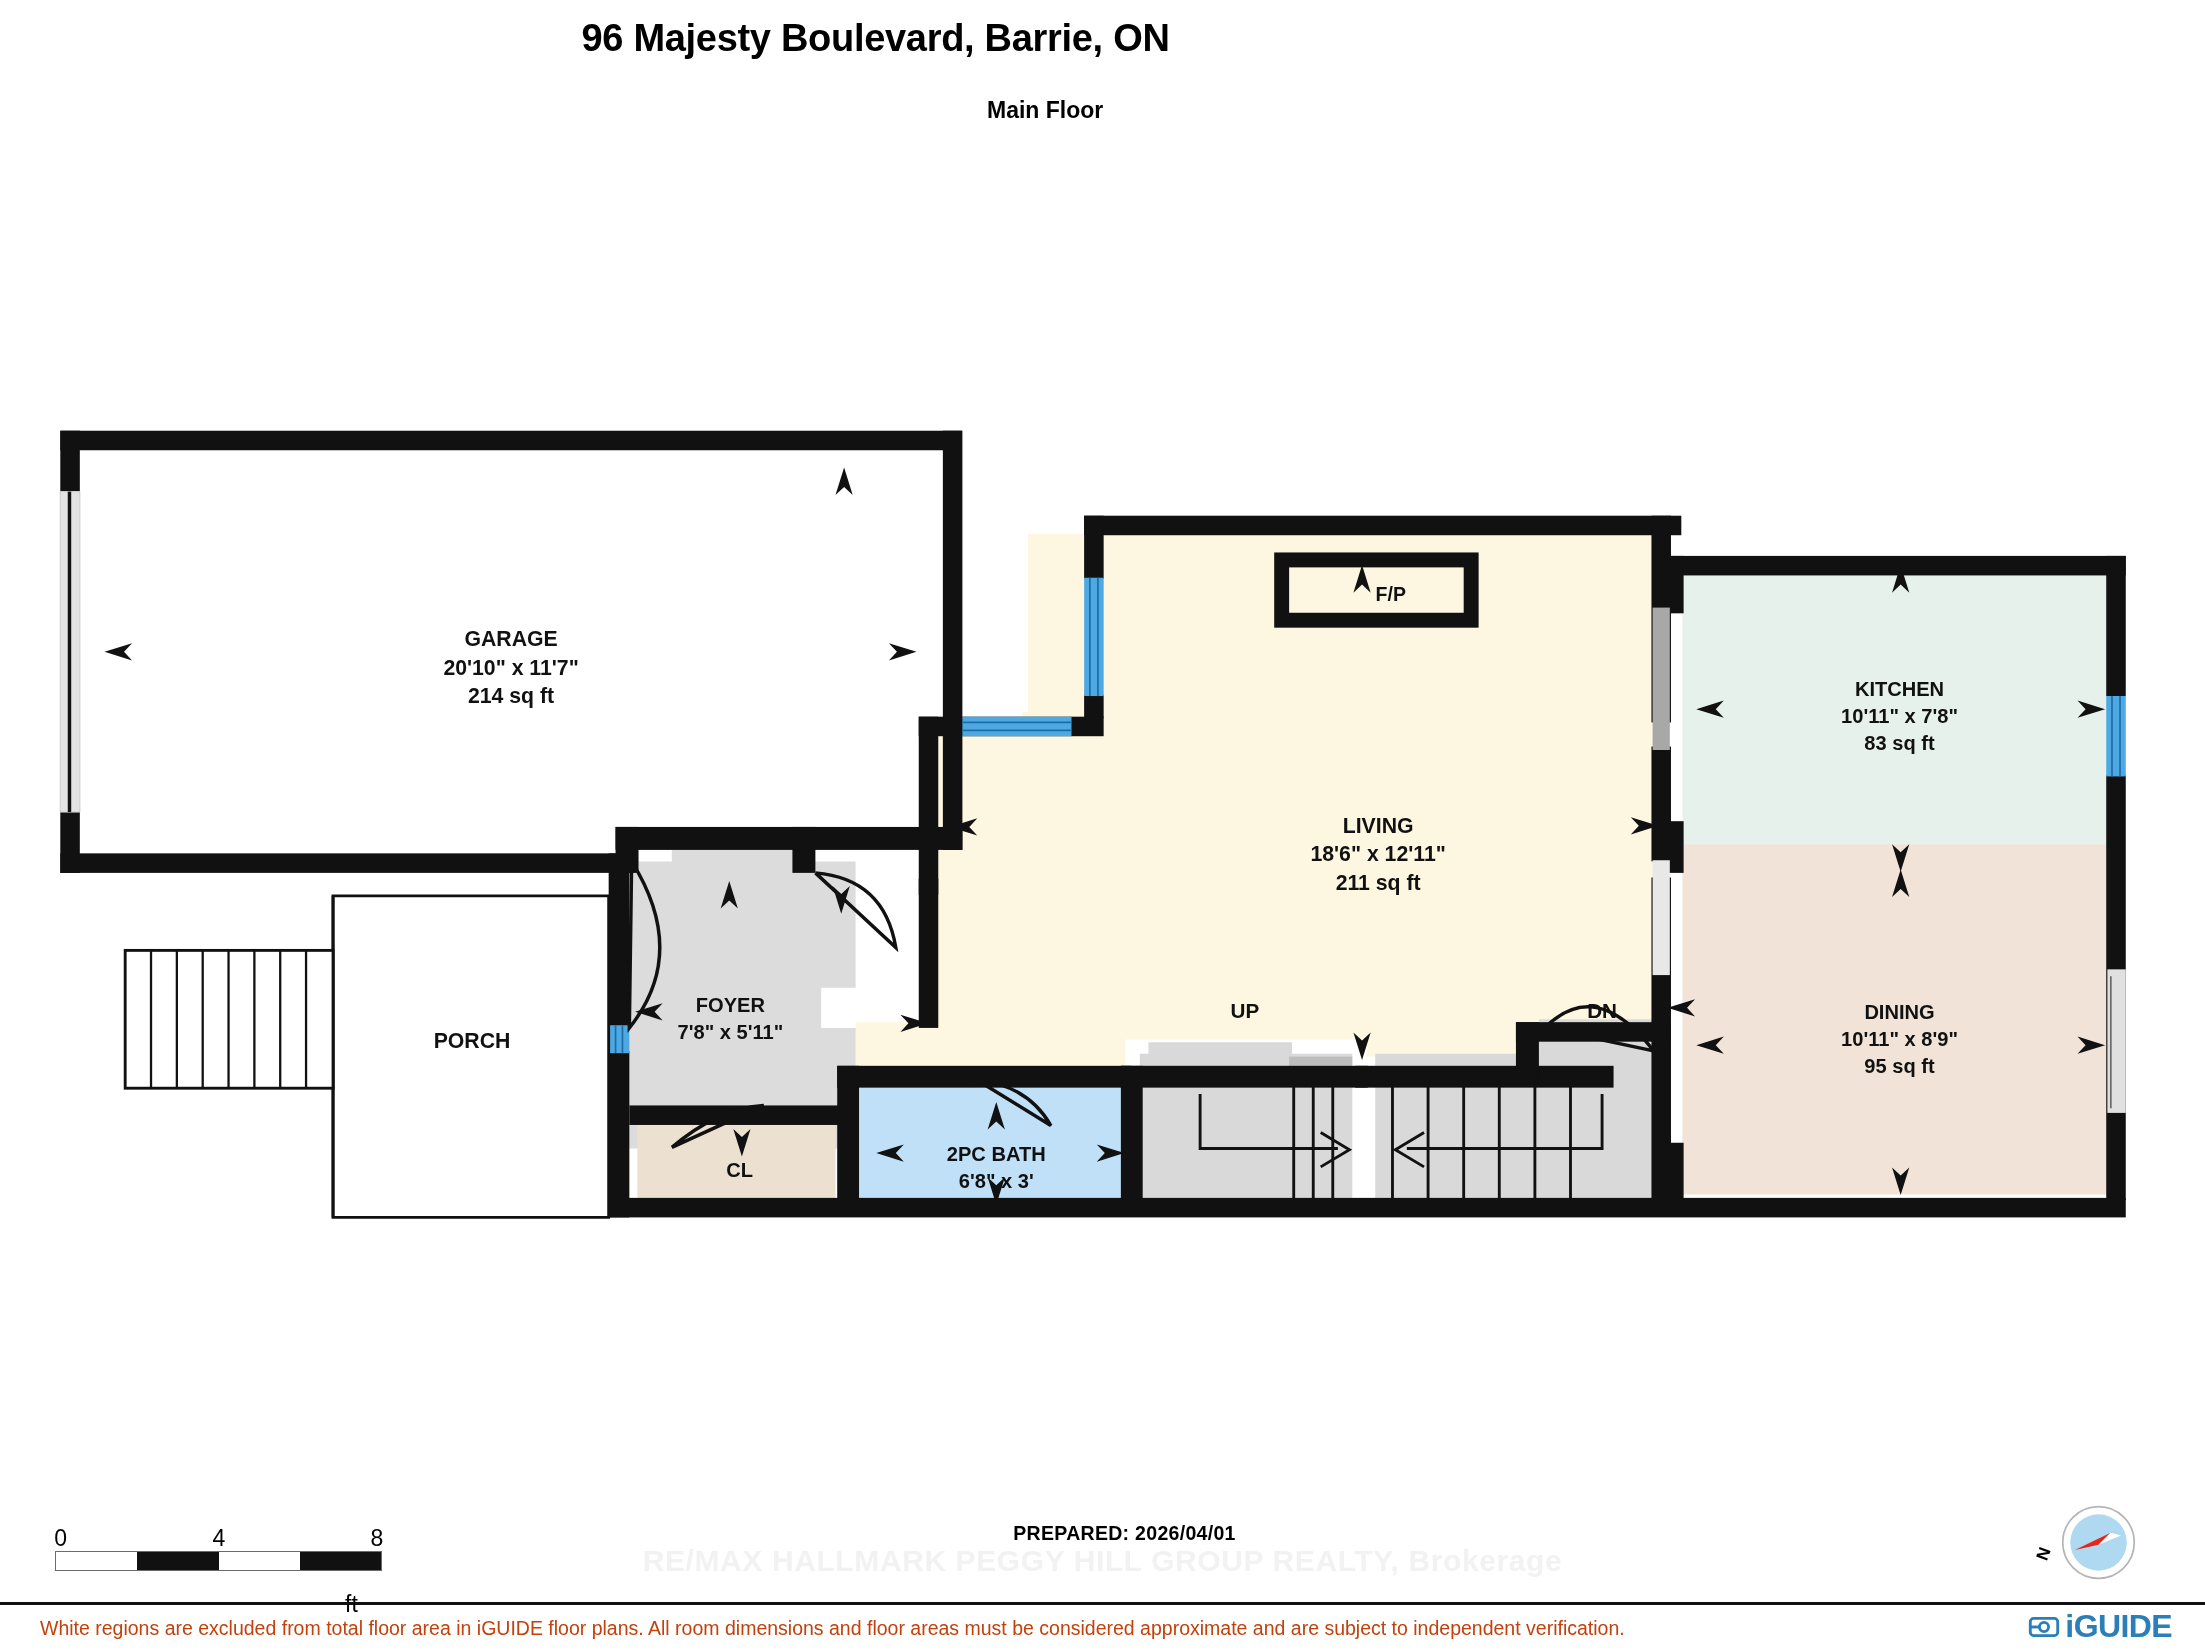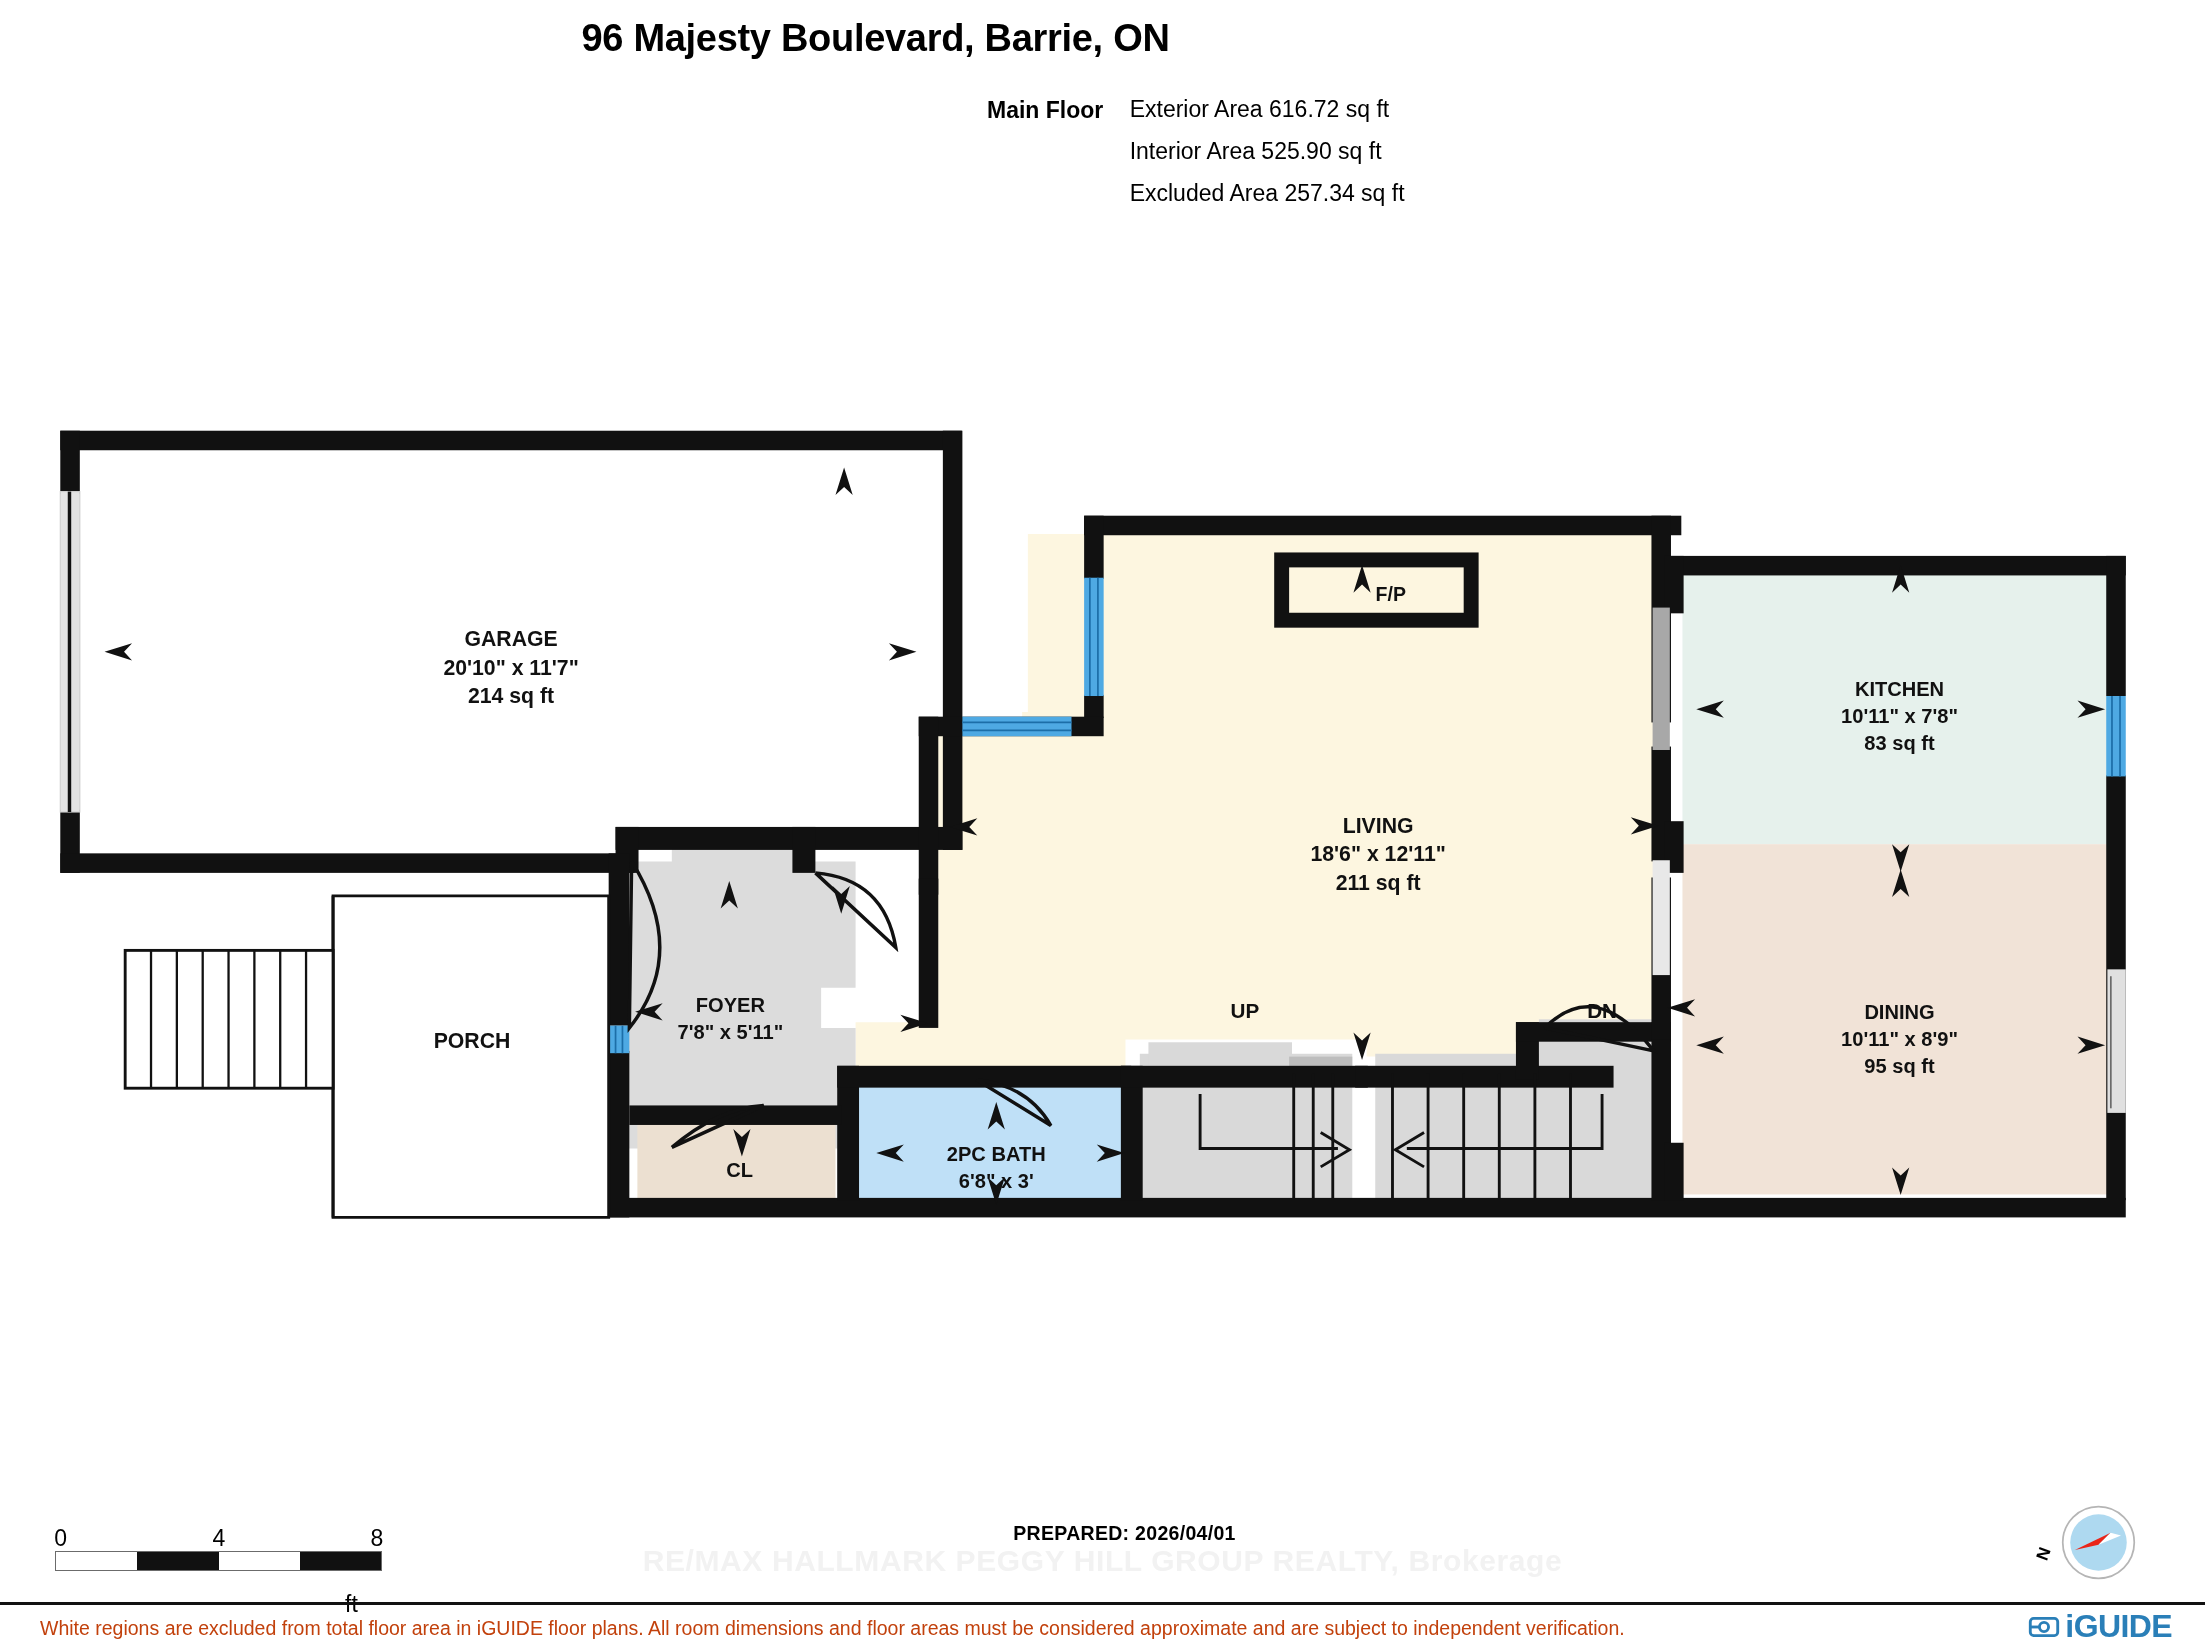--- a/index.html
+++ b/index.html
@@ -65,25 +65,20 @@
   }
   .iguide-text{font-size:32px;font-weight:bold;color:#2a7fb8;letter-spacing:-0.6px;}
 </style>
 </head>
 <body>
 
 <div class="page-title">96 Majesty Boulevard, Barrie, ON</div>
 
 <div class="summary">
   <div class="summary-label">Main Floor</div>
-  <div class="summary-lines">
-    <div class="summary-line">Exterior Area 616.72 sq ft</div>
-    <div class="summary-line">Interior Area 525.90 sq ft</div>
-    <div class="summary-line">Excluded Area 257.34 sq ft</div>
-  </div>
 </div>
 
 <div class="plan-wrap">
 <svg class="plan" width="2205" height="1651" viewBox="0 0 3840 2875" xmlns="http://www.w3.org/2000/svg">
   <defs>
     <g id="arrU">
           <path d="M0,-26 L15,22 L0,8 L-15,22 Z" fill="#111"></path>
         </g>
     <g id="arrD">
           <path d="M0,26 L15,-22 L0,-8 L-15,-22 Z" fill="#111"></path>

